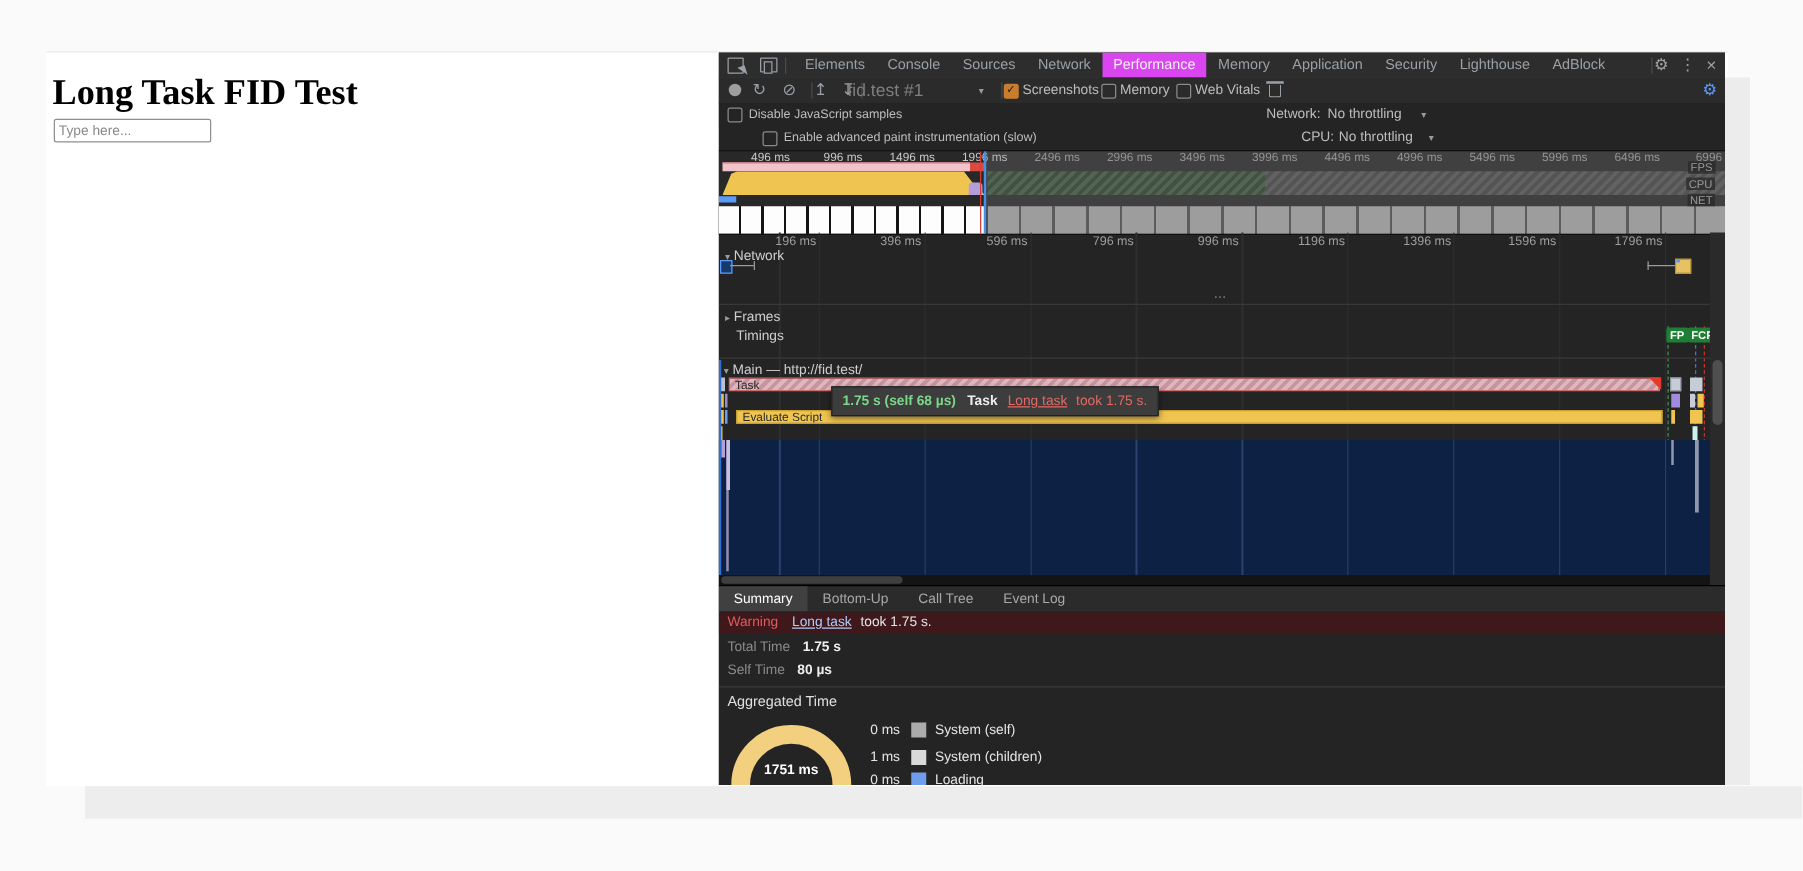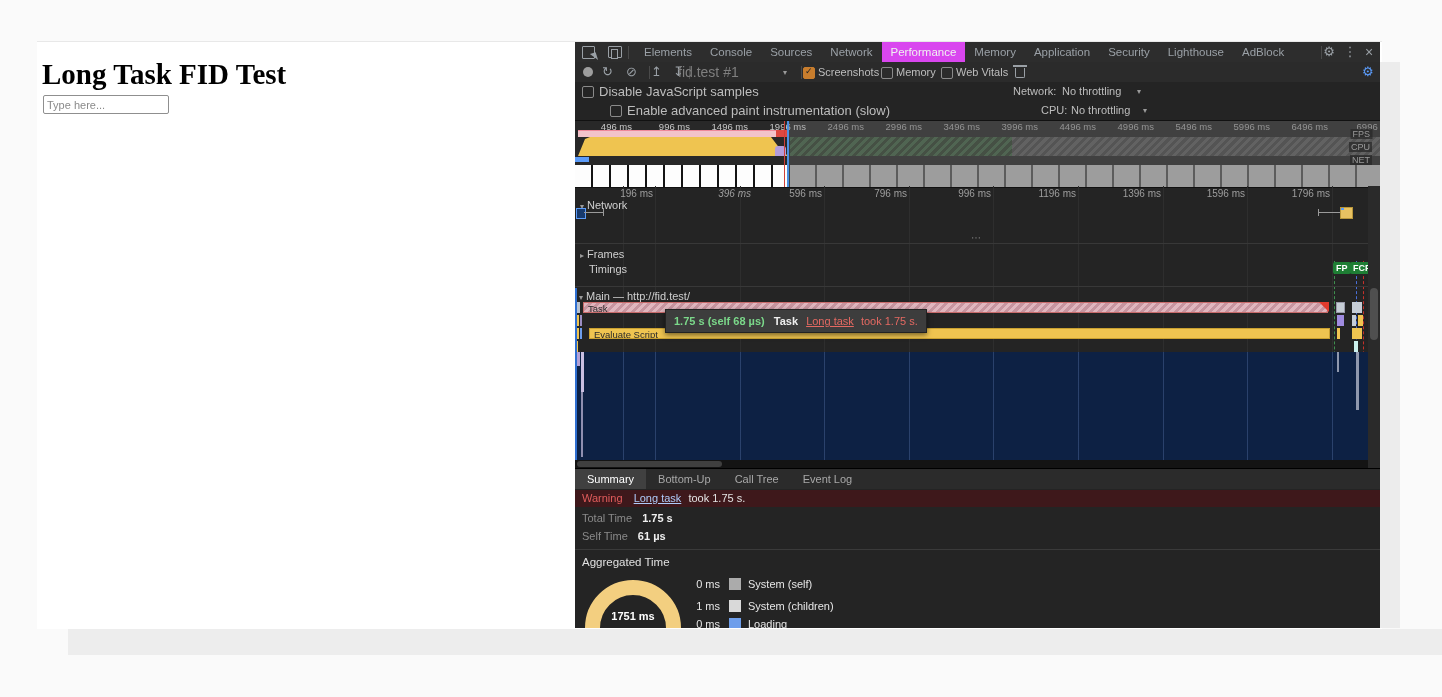--- a/index.html
+++ b/index.html
@@ -40,21 +40,21 @@
   .cb{position:absolute;top:5px;width:10px;height:10px;border:1px solid #8a8a8a;border-radius:2px;}
   .cb.checked{background:#c87d2d;border-color:#c87d2d;}
   .cb.checked::after{content:"\2713";position:absolute;left:1px;top:-2px;font-size:9px;color:#222;}
   .cblab{position:absolute;top:0;line-height:20px;color:#bdbdbd;font-size:11px;}
   .trash{position:absolute;left:405px;top:6px;width:8px;height:9px;border:1px solid #9aa0a6;border-top:none;
          border-radius:0 0 2px 2px;}
   .trash::before{content:"";position:absolute;left:-3px;top:-3px;width:14px;height:2px;background:#9aa0a6;}
   
   .optrow{position:absolute;left:0;width:805px;background:#242424;color:#bdbdbd;}
   .opt-cb{position:absolute;left:7px;top:4px;width:10px;height:10px;border:1px solid #8a8a8a;border-radius:2px;}
-  .optlab{position:absolute;left:24px;top:0;line-height:19px;font-size:13px;color:#bdbdbd;}
+  .optlab{position:absolute;left:24px;top:0;line-height:19px;font-size:10px;color:#bdbdbd;}
   .throt-lab{position:absolute;top:0;line-height:19px;font-size:11px;color:#bdbdbd;}
   .caret{color:#9a9a9a;font-size:8px;}
   
   .ov{position:absolute;left:0;top:78px;width:805px;height:66px;background:#282828;
       border-top:1px solid #111;border-bottom:1px solid #111;overflow:hidden;}
   .ov-lab{position:absolute;top:0;transform:translateX(-100%);font-size:9.5px;color:#c8c8c8;white-space:nowrap;}
   .ov-lab.dim{color:#9a9a9a;}
   .fps-bar{position:absolute;left:3px;top:9px;width:198px;height:6px;background:#f2c3ca;border-top:1px solid #e89;}
   .fps-red{position:absolute;left:201px;top:9px;width:12px;height:7px;background:#dd4840;}
   .cpu-yellow{position:absolute;left:3px;top:16px;width:210px;height:19px;background:#efc450;
@@ -241,21 +241,21 @@
       <div class="ov-redline"></div>
       <div class="ov-handle"></div>
       <span class="side-lab" style="left:797px;top:8px;">FPS</span>
       <span class="side-lab" style="left:797px;top:21px;">CPU</span>
       <span class="side-lab" style="left:797px;top:34px;">NET</span>
     </div>
 
     <div class="grid-dark"></div>
 
     <span class="ru-lab" style="left:78px;">196 ms</span>
-    <span class="ru-lab" style="left:176px;font-style:italic;">396 ms</span>
+    <span class="ru-lab" style="left:162px;">396 ms</span>
     <span class="ru-lab" style="left:247px;">596 ms</span>
     <span class="ru-lab" style="left:332px;">796 ms</span>
     <span class="ru-lab" style="left:416px;">996 ms</span>
     <span class="ru-lab" style="left:501px;">1196 ms</span>
     <span class="ru-lab" style="left:586px;">1396 ms</span>
     <span class="ru-lab" style="left:670px;">1596 ms</span>
     <span class="ru-lab" style="left:755px;">1796 ms</span>
 
     <div class="sect-lab" style="left:5px;top:157px;">
       <span class="tri">▾</span><span>Network</span>
@@ -341,21 +341,21 @@
     <div class="warnrow">
       <span class="wl">Warning</span>
       <span class="wlink">Long task</span>
       <span class="wsfx">took 1.75 s.</span>
     </div>
 
     <div class="krow" style="top:470px;">
       <span>Total Time</span><b>1.75 s</b>
     </div>
     <div class="krow" style="top:488px;">
-      <span>Self Time</span><b>61 µs</b>
+      <span>Self Time</span><b>80 µs</b>
     </div>
     <div class="aggdiv"></div>
     <div class="aggtitle">Aggregated Time</div>
 
     <div class="donut"></div>
     <div class="donut-lab">1751 ms</div>
 
     <span class="leg-val" style="left:105px;top:536px;">0 ms</span>
     <span class="leg-sw" style="left: 154px; top: 536px; background: rgb(171, 171, 171);"></span>
     <span class="leg-lab" style="left:173px;top:536px;">System (self)</span>

